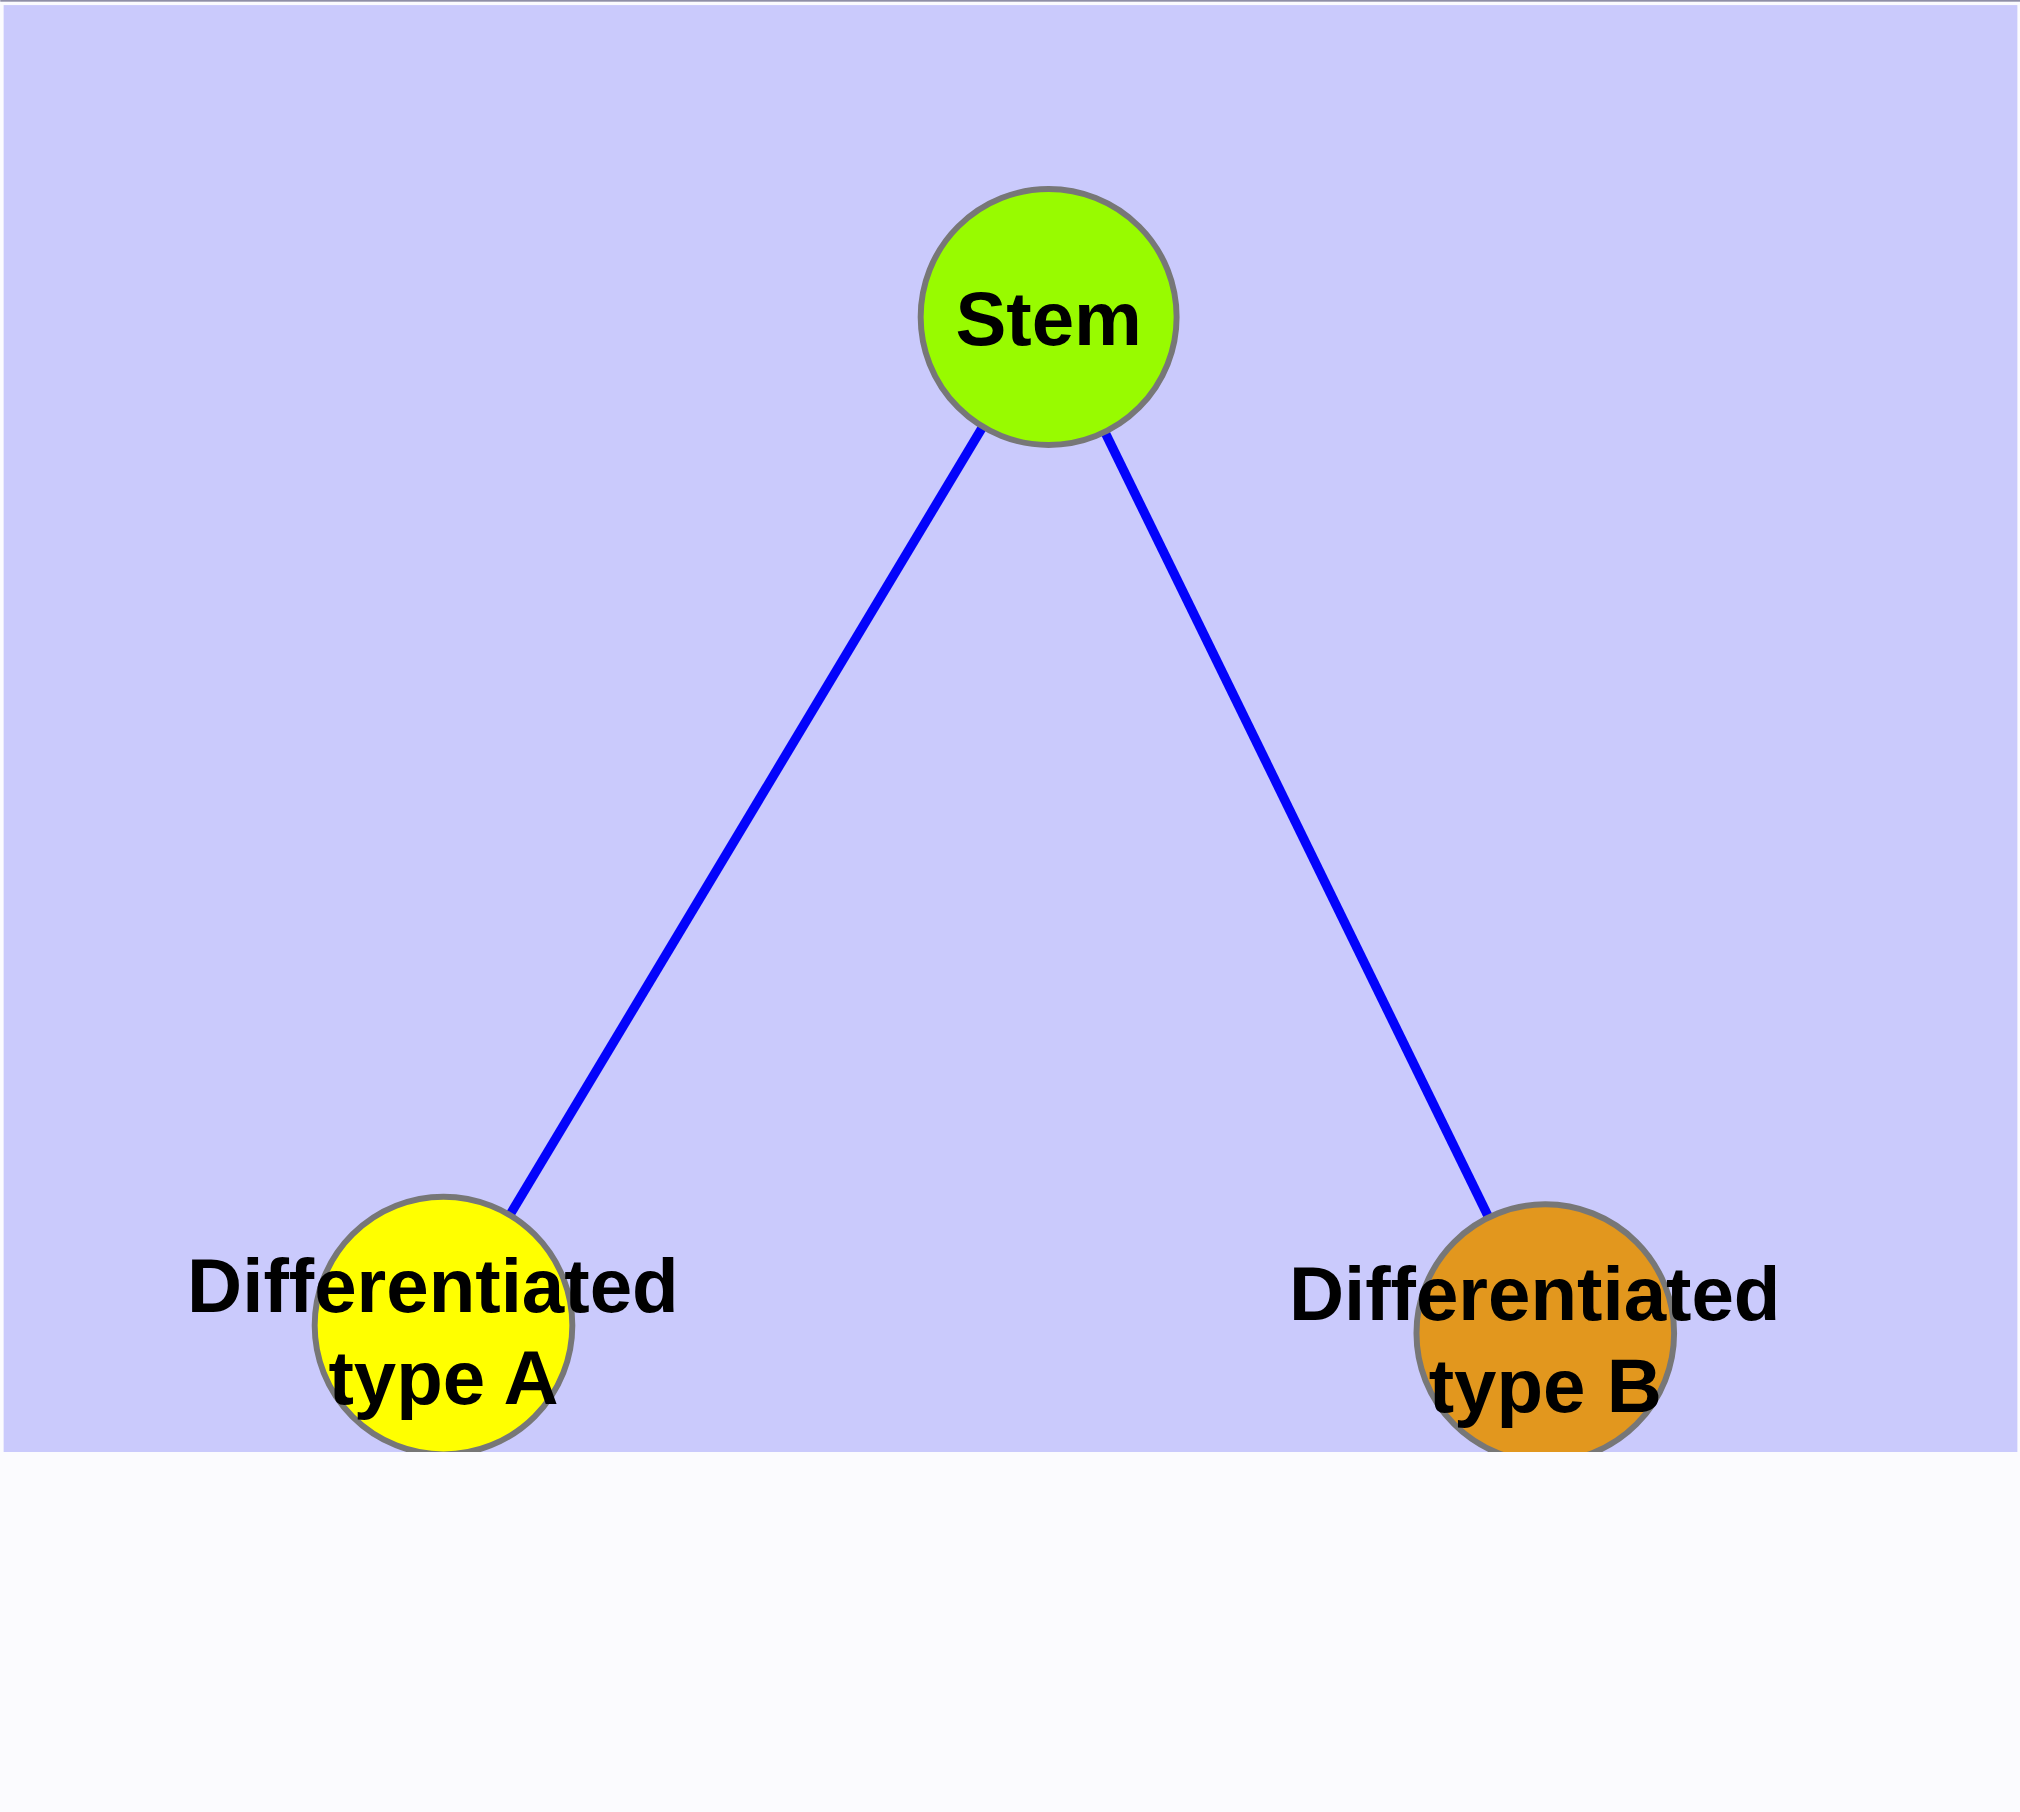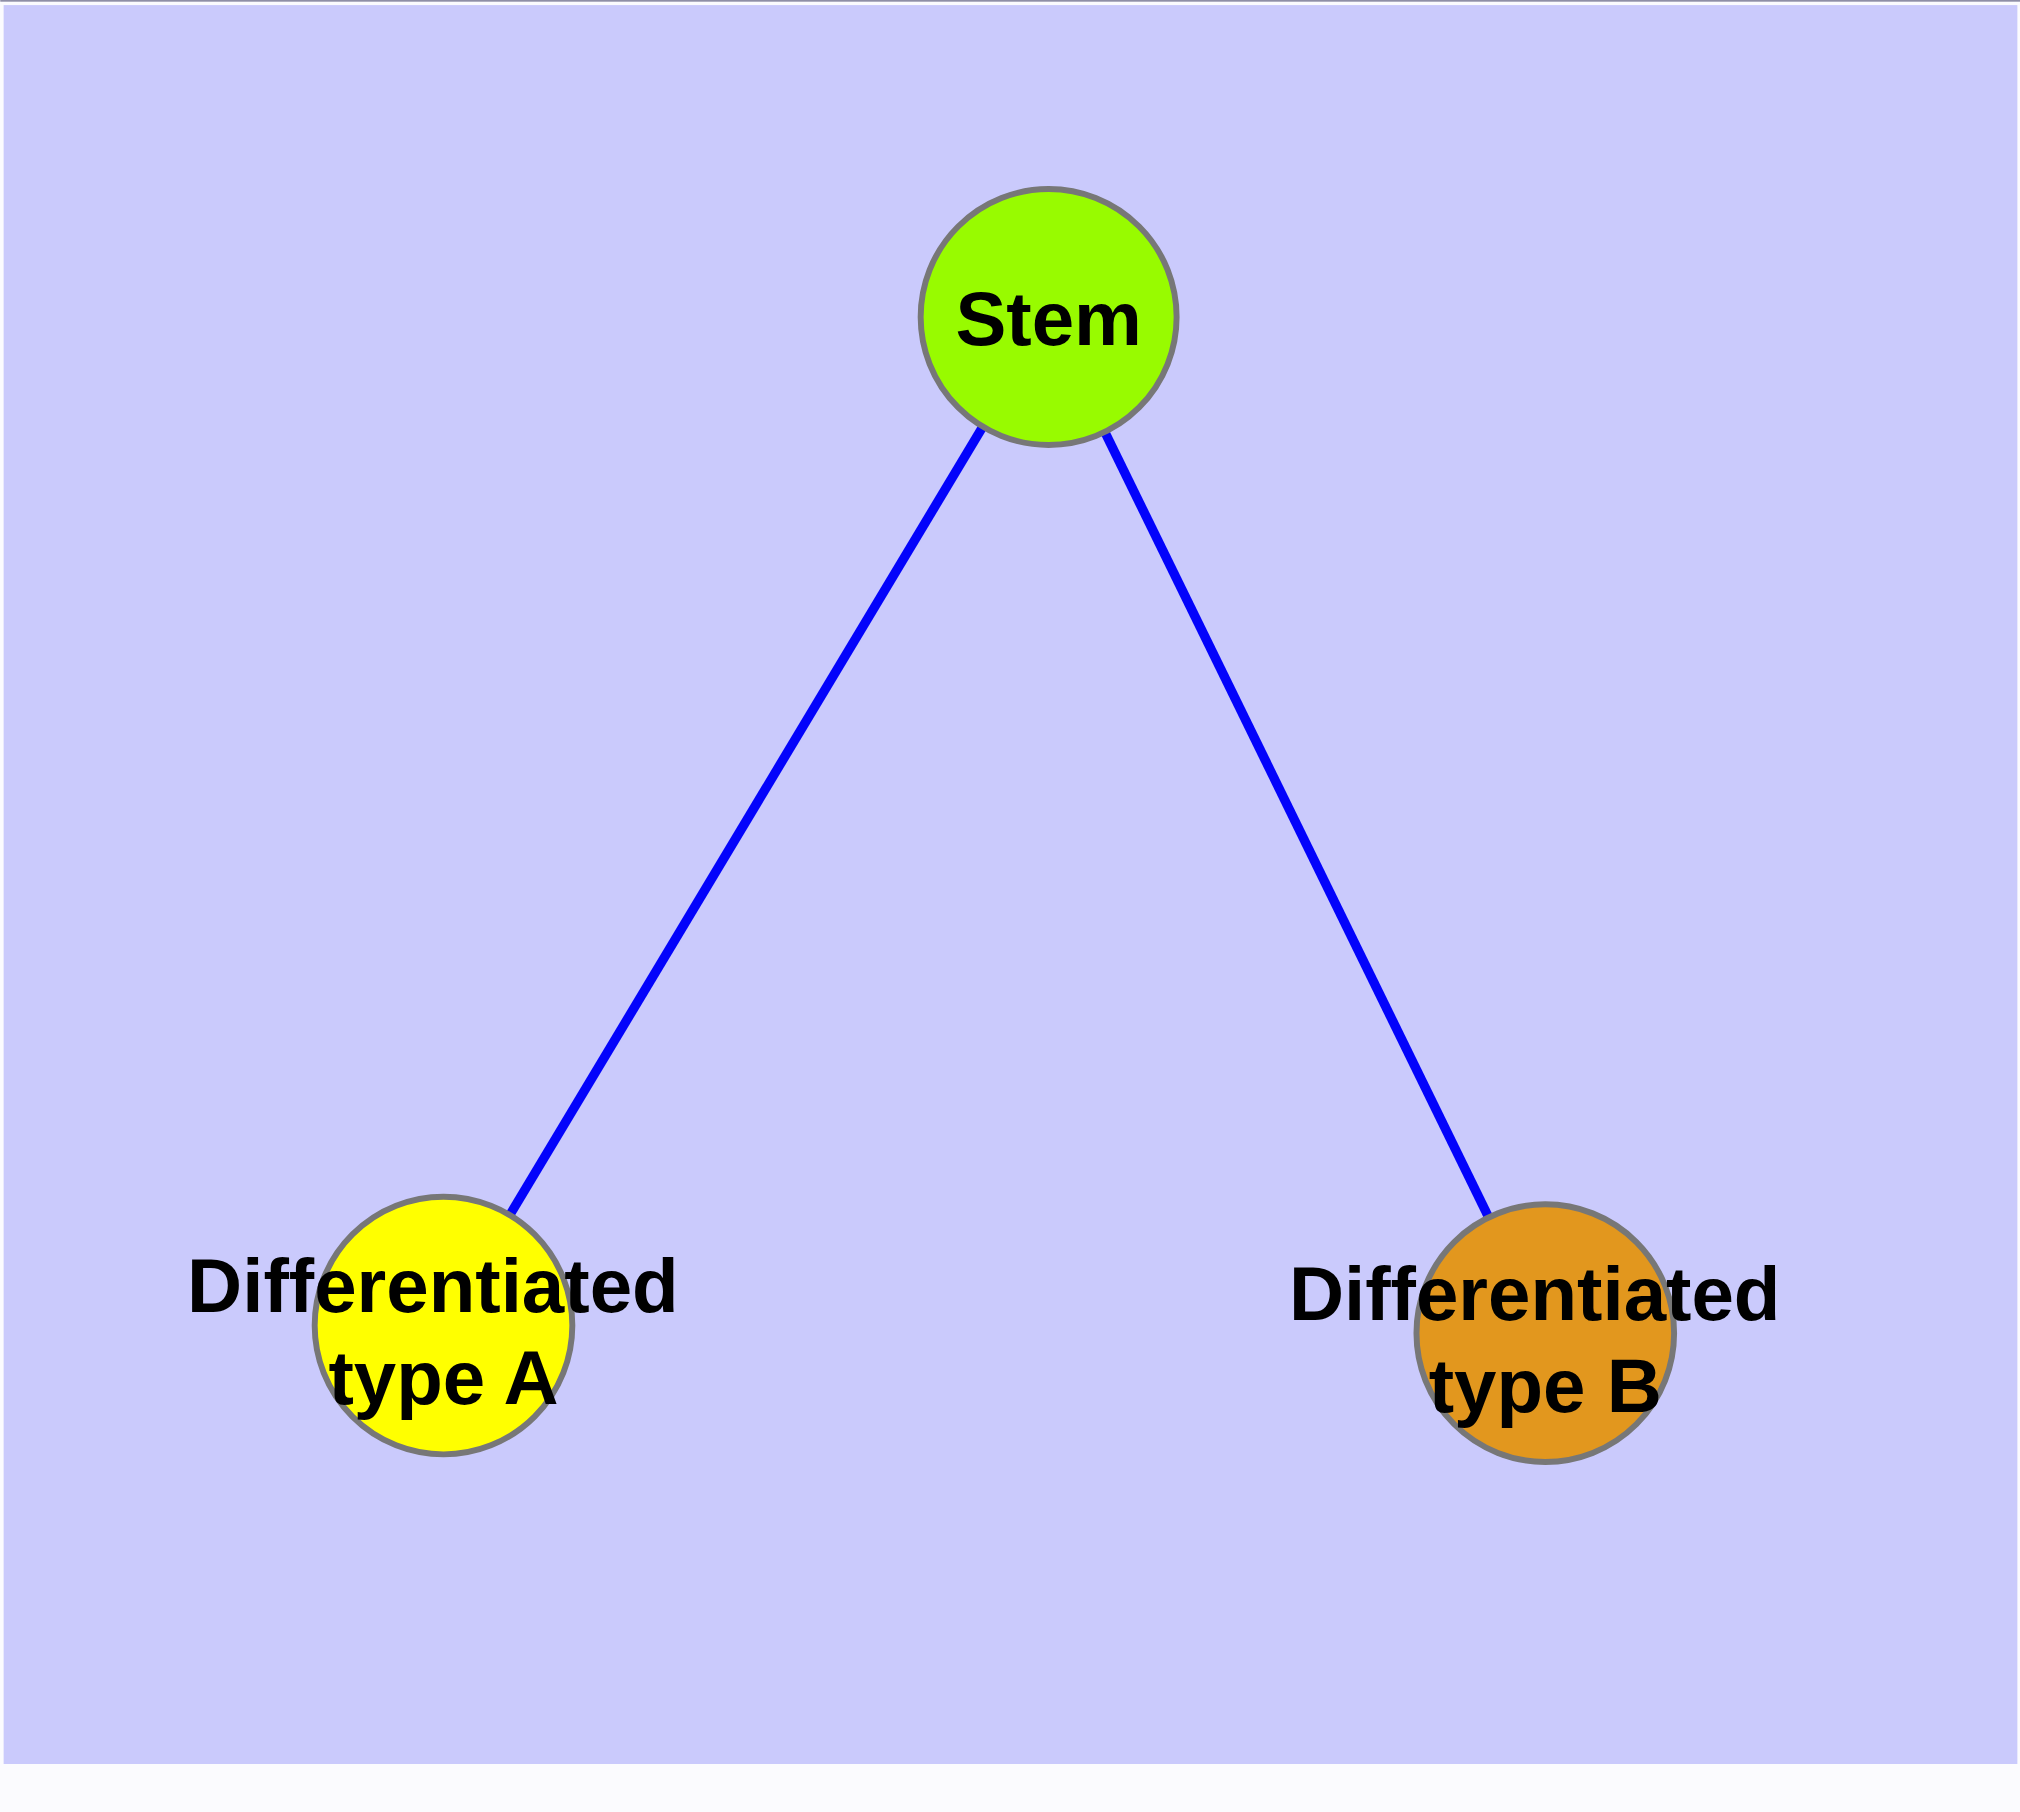--- a/index.html
+++ b/index.html
@@ -3,21 +3,21 @@
 <meta charset="utf-8">
 <style>
   html, body {
     margin: 0;
     padding: 0;
     background: #FBFBFE;
   }
   .page {
     position: relative;
     width: 2021px;
-    height: 1764px;
+    height: 1452px;
     overflow: hidden;
     font-family: "Liberation Sans", sans-serif;
   }
   .graph-svg {
     position: absolute;
     top: 0;
     left: 0;
     display: block;
   }
   .node-label {

